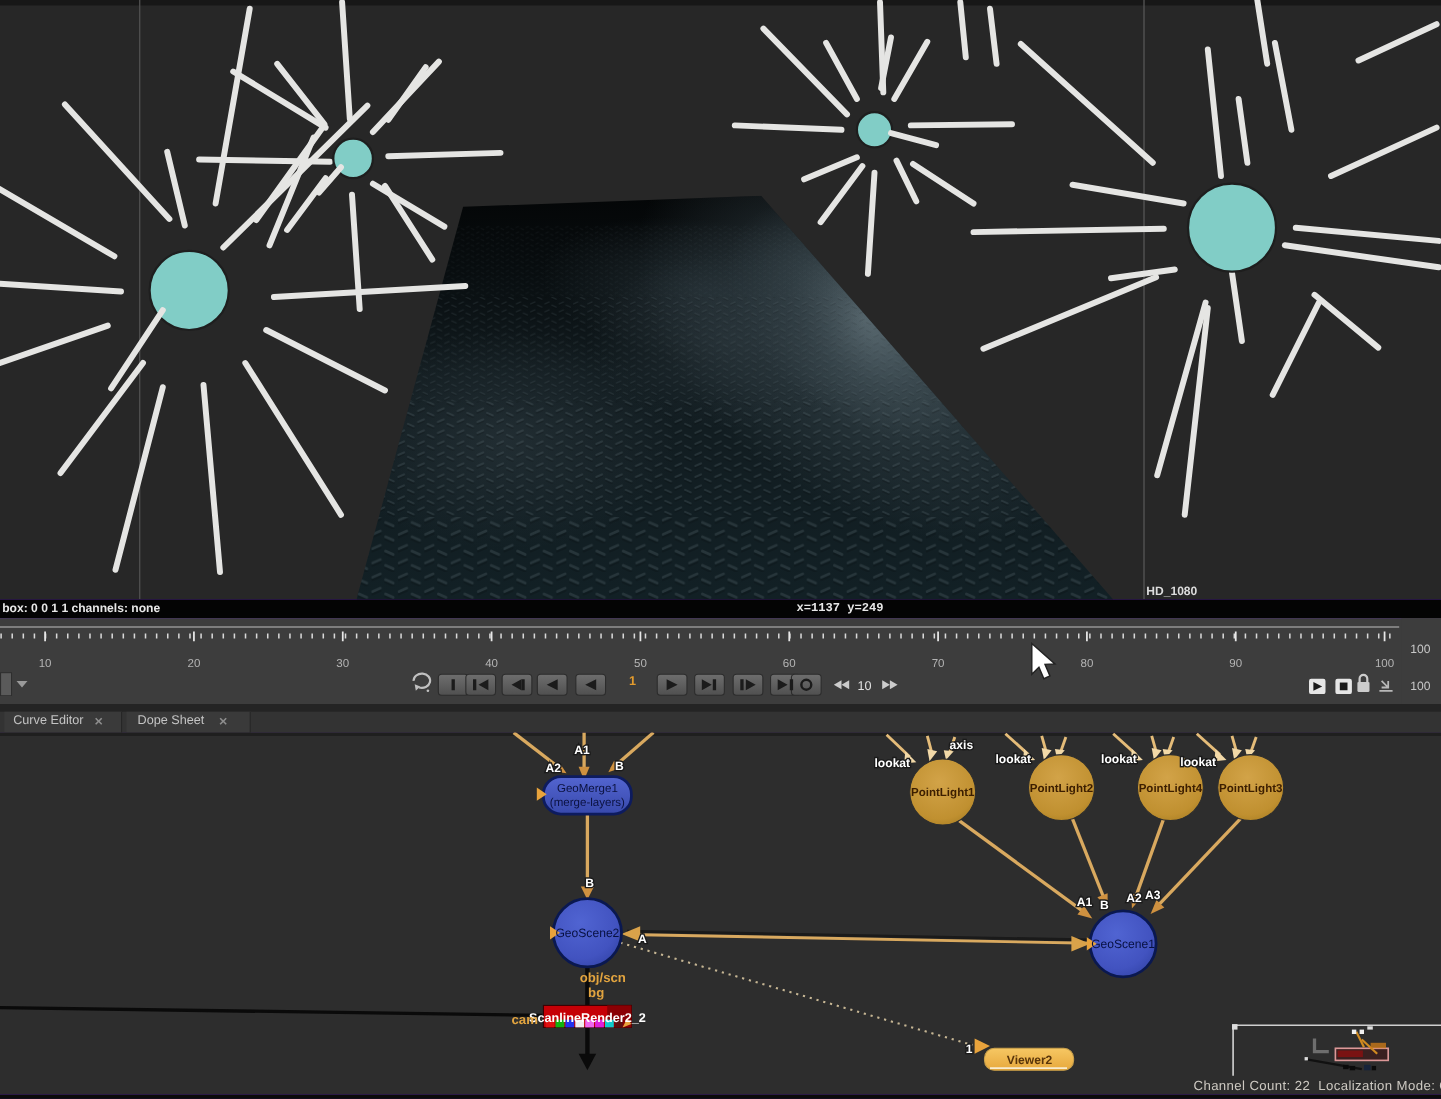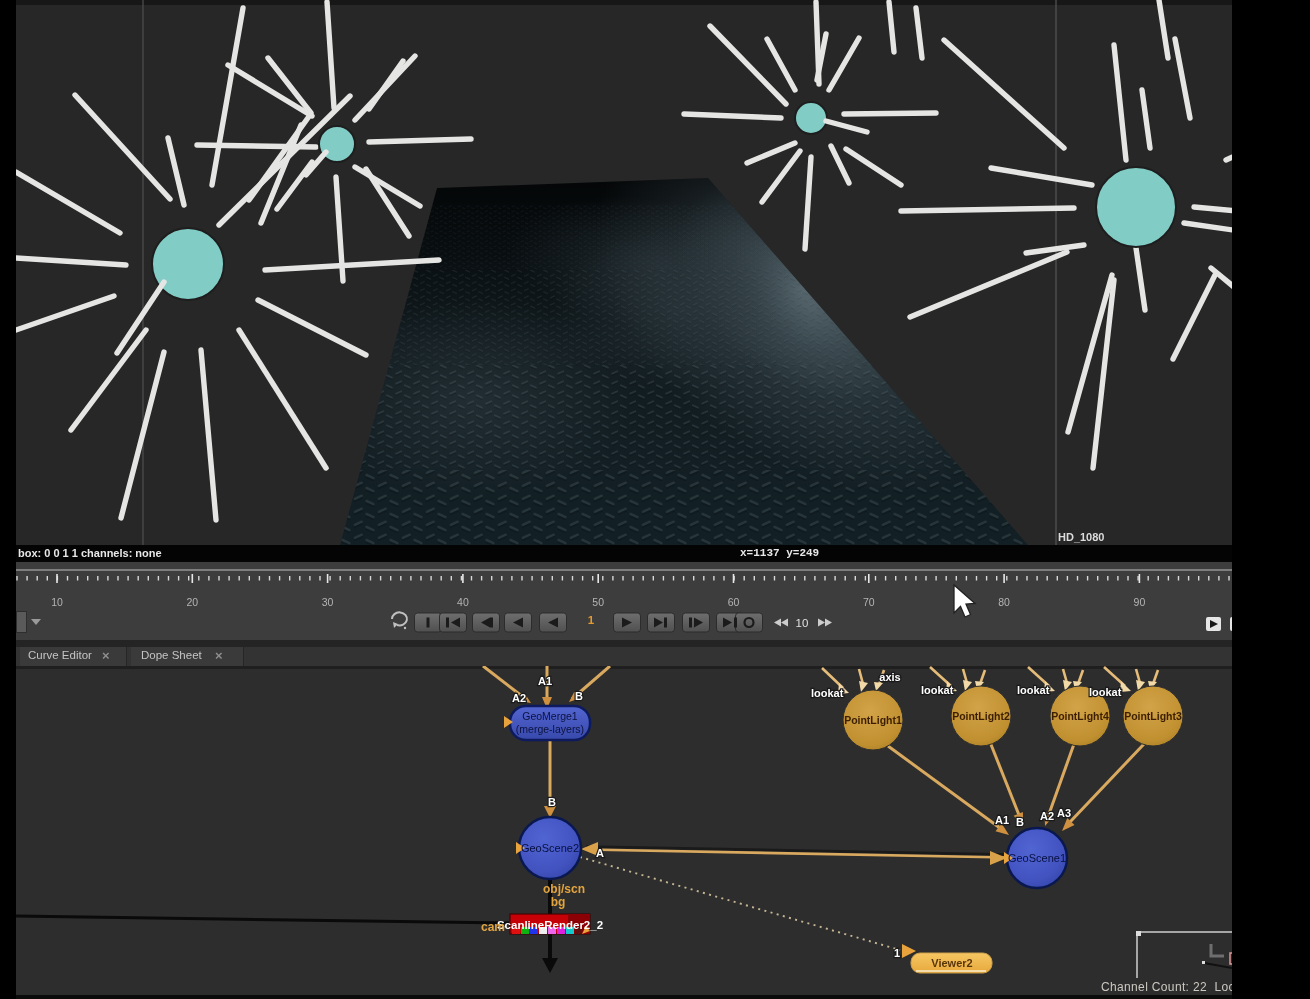--- a/index.html
+++ b/index.html
@@ -1,17 +1,17 @@
 <!DOCTYPE html>
 <html><head>
 <meta charset="utf-8">
 <style>
   html,body{margin:0;padding:0;background:#000;}
-  #stage{position:relative;width:1216px;height:999px;overflow:hidden;
-    font-family:"Liberation Sans", sans-serif;background:#6d28d9;margin-left:16px;}
+  #stage{position:relative;width:1310px;height:999px;overflow:hidden;
+    font-family:"Liberation Sans", sans-serif;background:#6d28d9;}
   .abs{position:absolute;}
 </style>
 </head>
 <body>
 <div id="stage">
 
   <div class="abs" id="viewport" style="left:0;top:0;width:1310px;height:545px;background:#272727;">
     <svg width="1310" height="545" style="position:absolute;left:0;top:0;">
       <defs>
         <linearGradient id="fbase" x1="0" y1="178" x2="0" y2="545" gradientUnits="userSpaceOnUse">

